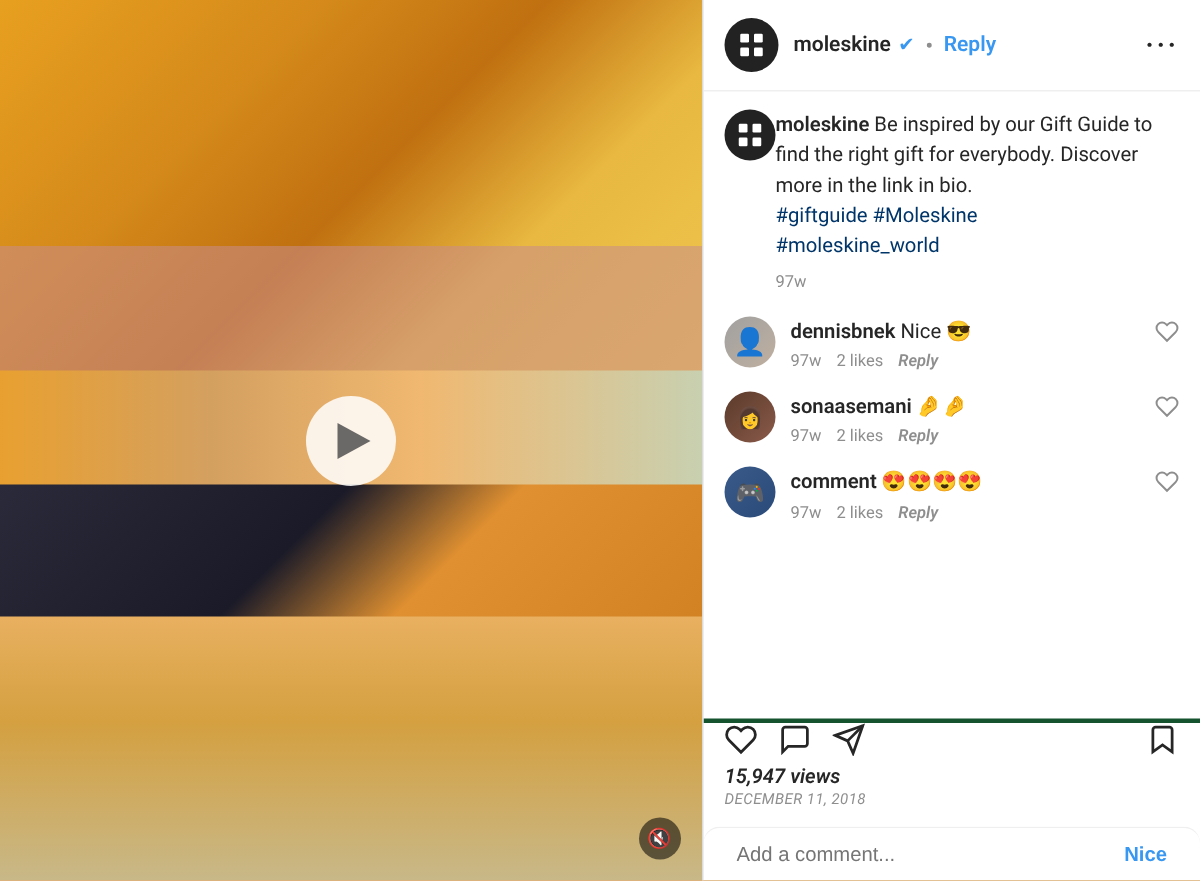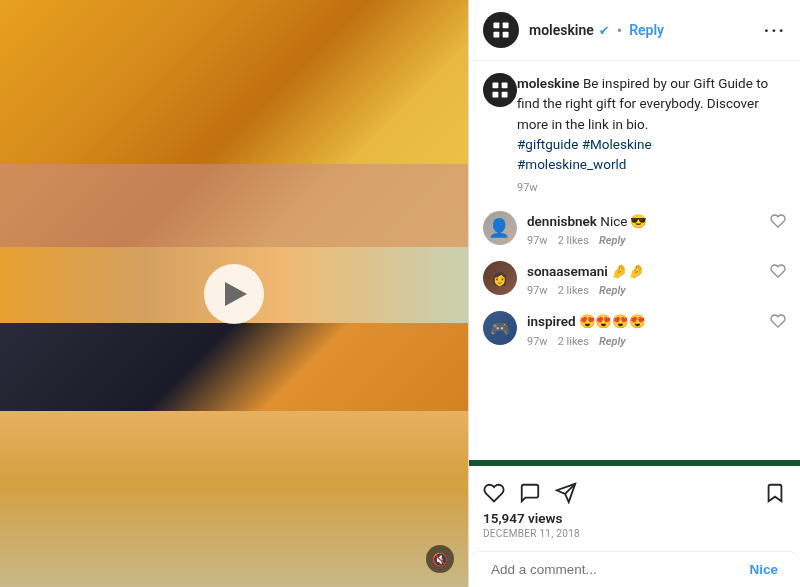--- a/index.html
+++ b/index.html
@@ -257,22 +257,23 @@
       margin-left: auto;
       flex-shrink: 0;
       cursor: pointer;
       color: #8e8e8e;
       font-size: 14px;
       margin-top: 2px;
     }
 
     
     .actions-bar {
-      border-top: 6px solid #14532d;
-      padding: 16px 14px 4px;
+      border-top: 3px solid #14532d;
+      padding: 0 14px 4px;
+      font-style: italic;
     }
     .action-icons {
       display: flex;
       align-items: center;
       gap: 14px;
       margin-bottom: 6px;
     }
     .action-icon {
       cursor: pointer;
       color: #262626;
@@ -433,21 +434,21 @@
           </svg>
       </span>
     </div>
 
     <div class="comment-row">
       <div class="comment-avatar avatar-temodos">
         <span style="font-size:16px;">🎮</span>
       </div>
       <div class="comment-body">
         <div class="comment-user">
-          <span class="username">inspired</span>
+          <span class="username">comment</span>
           <span> 😍😍😍😍</span>
         </div>
         <div class="comment-meta">
           <span>97w</span>
           <span>2 likes</span>
           <span class="reply-btn">Reply</span>
         </div>
       </div>
       <span class="comment-like">
         <svg width="16" height="16" viewBox="0 0 24 24" fill="none" stroke="#8e8e8e" stroke-width="2">

